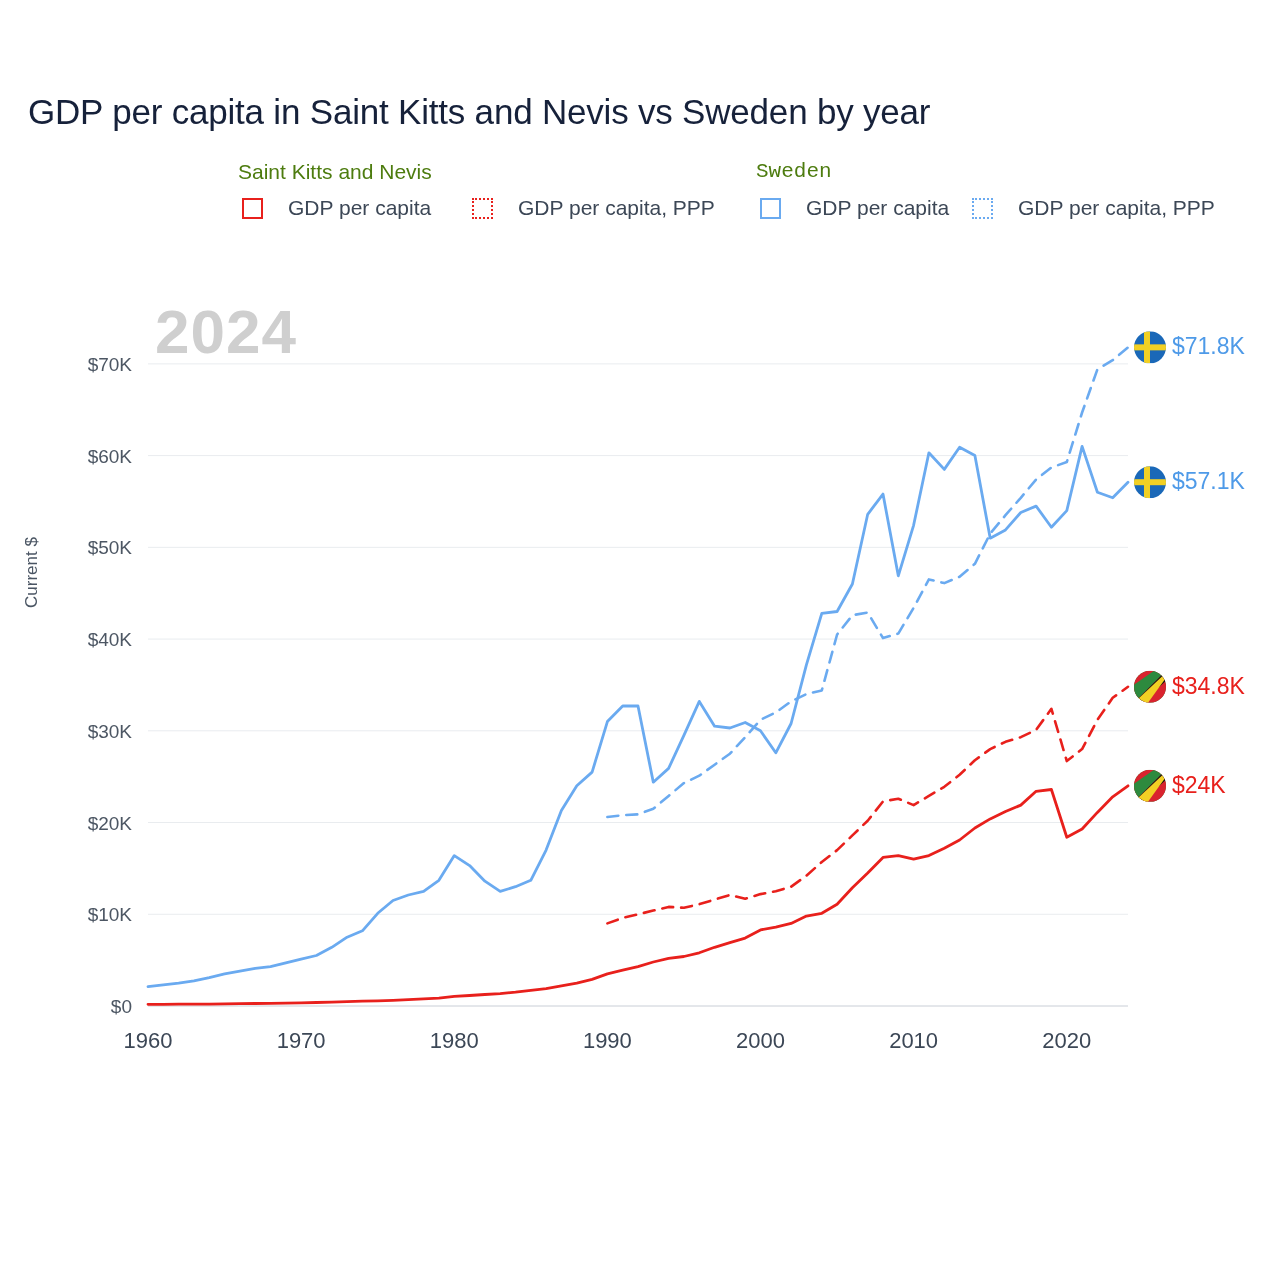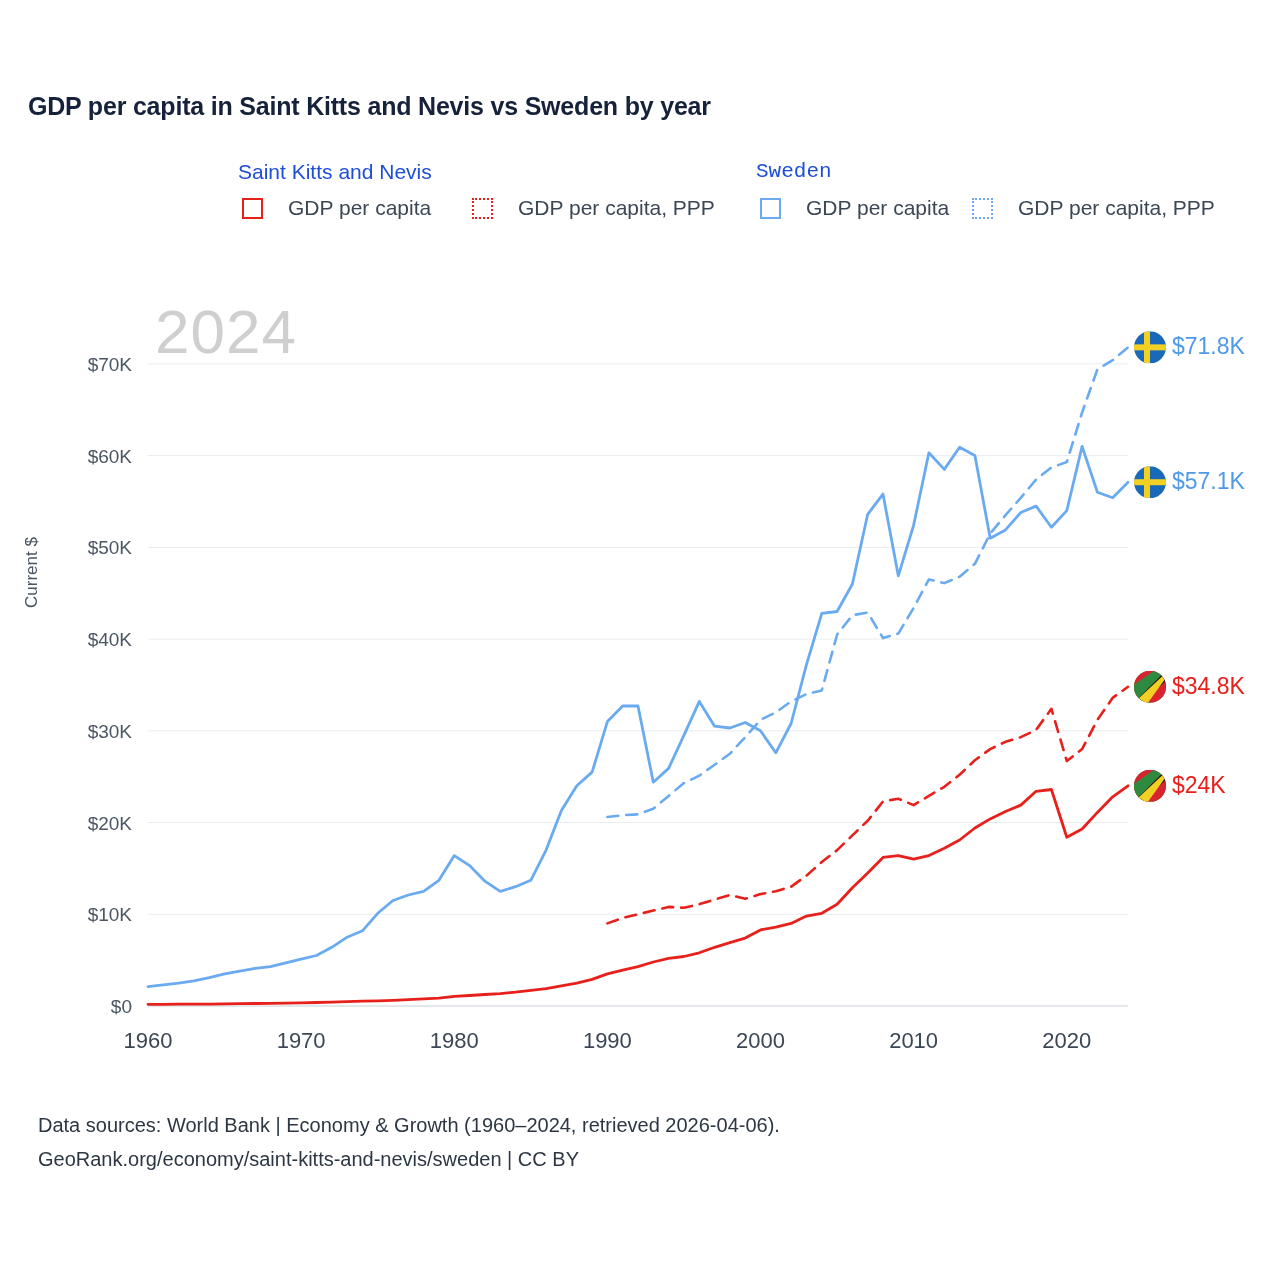--- a/index.html
+++ b/index.html
@@ -17,41 +17,41 @@
   }
   .page {
     position: relative;
     width: 1280px;
     height: 1280px;
   }
   .chart-title {
     position: absolute;
     left: 28px;
     top: 92px;
-    font-size: 25px;
-    font-weight: bold;
+    font-size: 35px;
+    font-weight: normal;
     color: #16213a;
     letter-spacing: -0.2px;
     white-space: nowrap;
   }
   
   .legend {
     position: absolute;
     left: 236px;
     top: 160px;
     width: 1020px;
   }
   .legend-groups {
     position: relative;
     height: 28px;
   }
   .legend-group-label {
     position: absolute;
     font-size: 21px;
-    color: #1d4ed8;
+    color: #4d7c0f;
     white-space: nowrap;
   }
   .lg-a { left: 2px; top: 0; }
   .lg-b { left: 520px; top: 0; font-family: Liberation Mono, monospace; }
 
   .legend-items {
     position: relative;
     height: 34px;
     margin-top: 8px;
   }
@@ -99,21 +99,21 @@
     color: #4a5563;
     transform: rotate(-90deg);
     transform-origin: left top;
     white-space: nowrap;
   }
   .big-year {
     position: absolute;
     left: 155px;
     top: 18px;
     font-size: 62px;
-    font-weight: normal;
+    font-weight: bold;
     color: #cfcfcf;
     letter-spacing: 1px;
   }
   svg.chart {
     position: absolute;
     left: 0;
     top: 0;
   }
   .ytick {
     font-size: 19px;
@@ -245,18 +245,14 @@
           <rect x="1134" y="392.768" width="32" height="32" fill="#2d8a3e"></rect>
           <rect x="1134" y="392.768" width="32" height="32" fill="#d9232e"></rect>
           <polygon points="1134,424.768 1134,406.768 1154,392.768 1166,392.768" fill="#2d8a3e"></polygon>
           <polygon points="1134,424.768 1166,392.768 1166,402.768 1142,424.768" fill="#111"></polygon>
           <polygon points="1134,424.768 1148,424.768 1166,399.768 1166,394.768" fill="#f2d024"></polygon>
         </g>
         <text x="1172" y="409.768" class="endlabel el-red">$34.8K</text>
       </svg>
   </div>
 
-  <div class="footer">
-    <div>Data sources: World Bank | Economy &amp; Growth (1960–2024, retrieved 2026-04-06).</div>
-    <div>GeoRank.org/economy/saint-kitts-and-nevis/sweden | CC BY</div>
-  </div>
 
 </div>
 
 </body></html>

